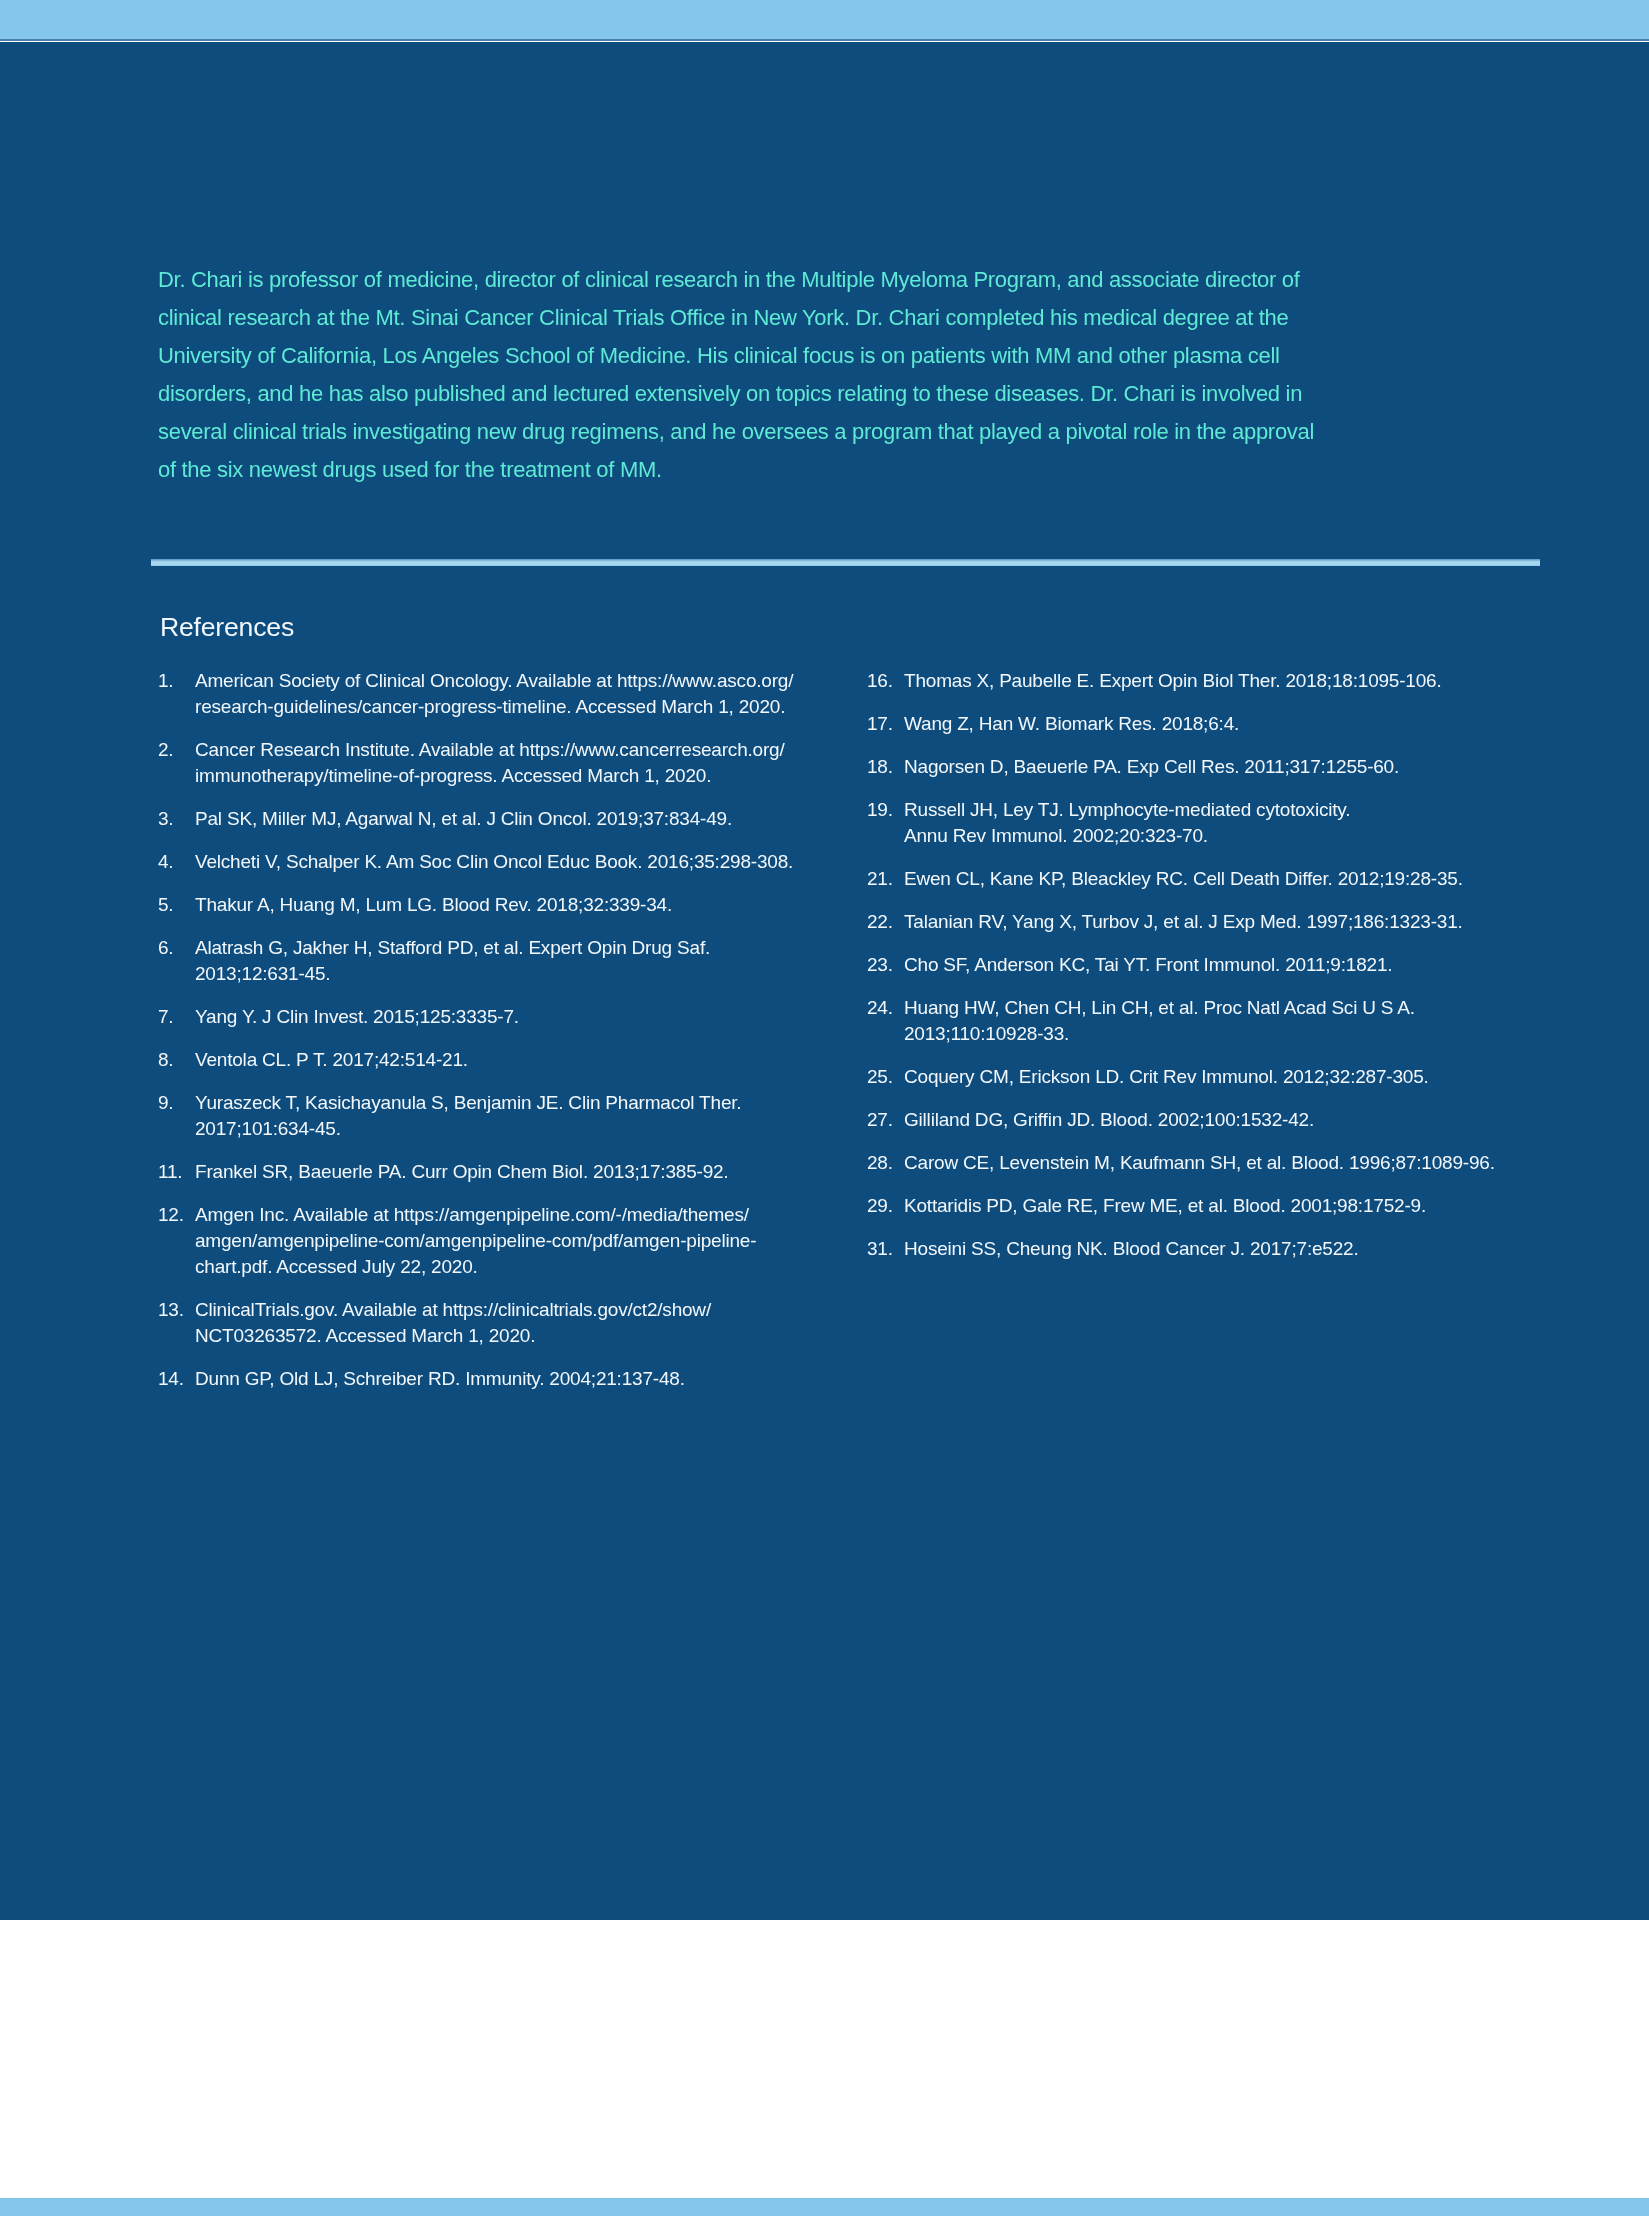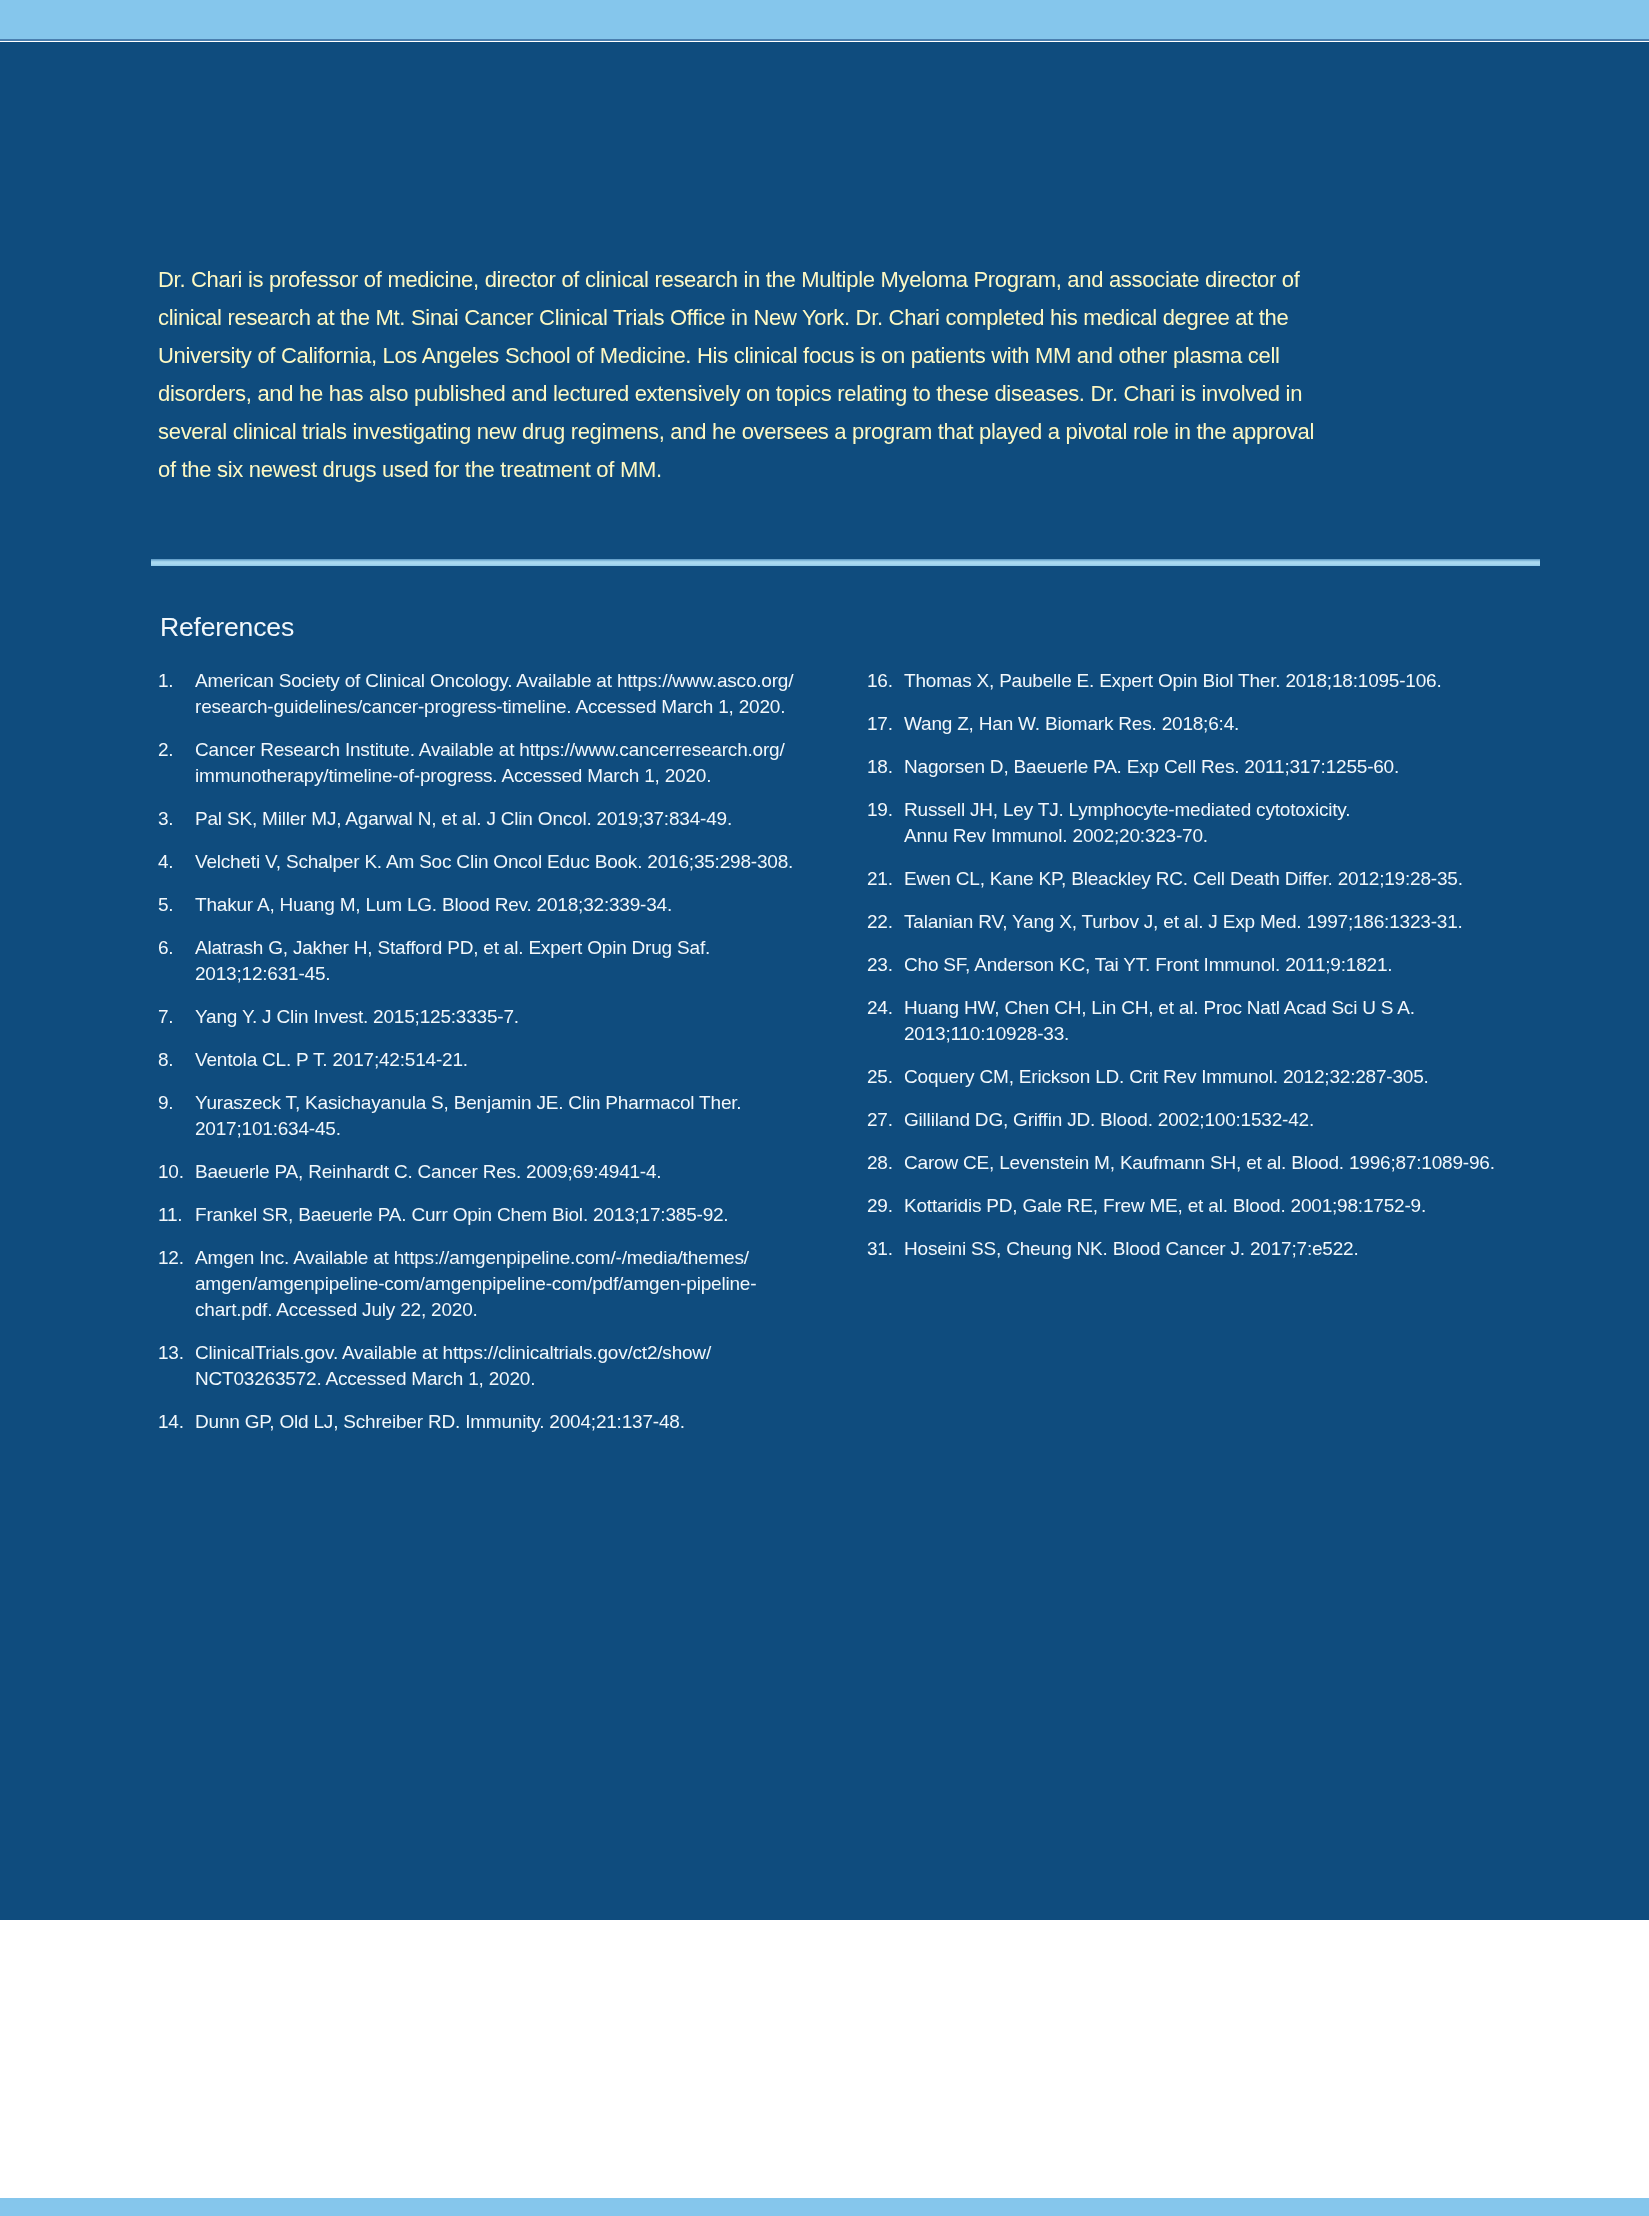--- a/index.html
+++ b/index.html
@@ -19,21 +19,21 @@
     position:absolute;left:0;bottom:0;width:100%;height:19.5px;
     background:#85C6EC;
   }
   
   .main{
     position:absolute;left:0;top:42px;width:100%;height:1879px;
     background:#0F4C7E;
   }
   .bio{
     position:absolute;left:158px;top:197px;
-    color:#fef9c3;
+    color:#5eead4;
     font-size:22px;line-height:38px;letter-spacing:-0.3px;
     white-space:pre-line;
   }
   .divider{
     position:absolute;left:151px;top:517px;width:1389px;height:7px;
     background:linear-gradient(180deg,#5795C3 0%,#A9D9F1 40%,#A9D9F1 70%,#8FC9E9 100%);
   }
   .refs-title{
     position:absolute;left:158px;top:568px;
     color:#F2F8FC;font-size:26.6px;letter-spacing:-0.2px;
@@ -117,24 +117,20 @@
             <span class="ref-num">8.</span>
             <span class="ref-text">Ventola CL. P T. 2017;42:514-21.</span>
           </div>
 
           <div class="ref-item">
             <span class="ref-num">9.</span>
             <span class="ref-text">Yuraszeck T, Kasichayanula S, Benjamin JE. Clin Pharmacol Ther.
 2017;101:634-45.</span>
           </div>
 
-          <div class="ref-item">
-            <span class="ref-num">10.</span>
-            <span class="ref-text">Baeuerle PA, Reinhardt C. Cancer Res. 2009;69:4941-4.</span>
-          </div>
 
           <div class="ref-item">
             <span class="ref-num">11.</span>
             <span class="ref-text">Frankel SR, Baeuerle PA. Curr Opin Chem Biol. 2013;17:385-92.</span>
           </div>
 
           <div class="ref-item">
             <span class="ref-num">12.</span>
             <span class="ref-text">Amgen Inc. Available at https://amgenpipeline.com/-/media/themes/
 amgen/amgenpipeline-com/amgenpipeline-com/pdf/amgen-pipeline-

